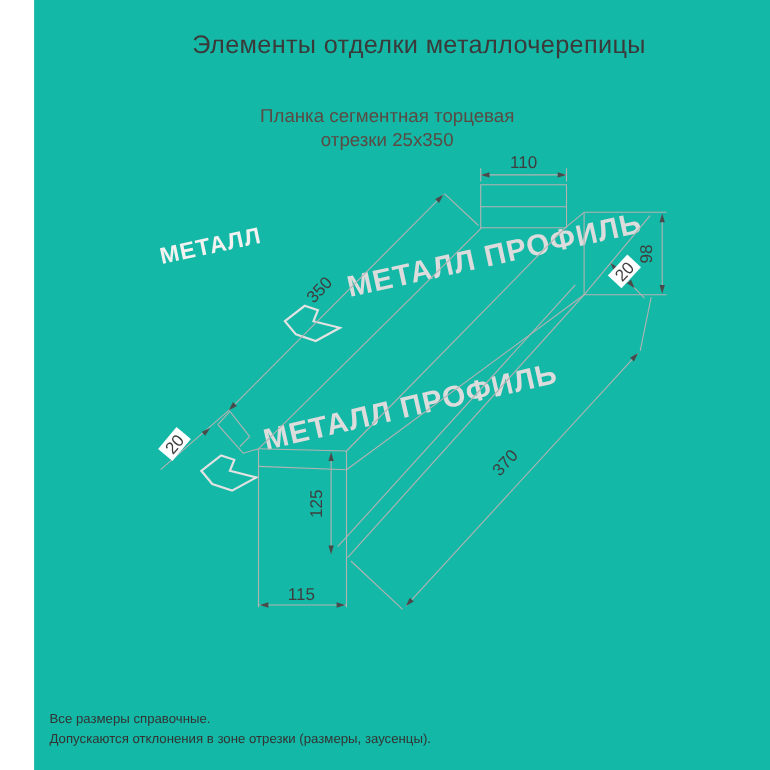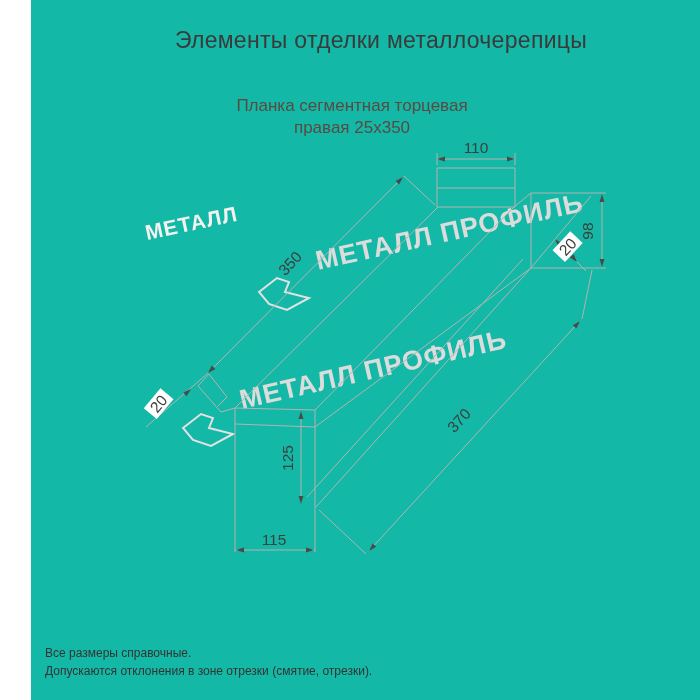--- a/index.html
+++ b/index.html
@@ -23,21 +23,21 @@
 </style>
 </head>
 <body>
 
 <div class="page">
 
   <div class="page-title">Элементы отделки металлочерепицы</div>
 
   <div class="product-subtitle">
     <div>Планка сегментная торцевая</div>
-    <div>правая 25х350</div>
+    <div>отрезки 25х350</div>
   </div>
 
   <svg width="700" height="700" viewBox="0 0 700 700">
 
     <g>
       <text class="wm-faint" transform="translate(116,240) rotate(-12)">МЕТАЛЛ</text>
     </g>
     <g>
       <path class="wm-logo" d="M228,292 L246,278 L258,282 L254,292 L278,298 L256,310 L238,304 Z"></path>
       <text class="wm-text" transform="translate(287,270) rotate(-12.5)">МЕТАЛЛ ПРОФИЛЬ</text>
@@ -129,16 +129,16 @@
     <g>
       <path class="dwg-line" d="M204,550 L284,550"></path>
       <polygon class="dwg-arrow" points="205,550 213,547.6 213,552.4"></polygon>
       <polygon class="dwg-arrow" points="283,550 275,547.6 275,552.4"></polygon>
       <text class="dim-text" x="243" y="545" text-anchor="middle">115</text>
     </g>
   </svg>
 
   <div class="footer-notes">
     <div>Все размеры справочные.</div>
-    <div>Допускаются отклонения в зоне отрезки (смятие, отрезки).</div>
+    <div>Допускаются отклонения в зоне отрезки (размеры, заусенцы).</div>
   </div>
 
 </div>
 
 </body></html>

